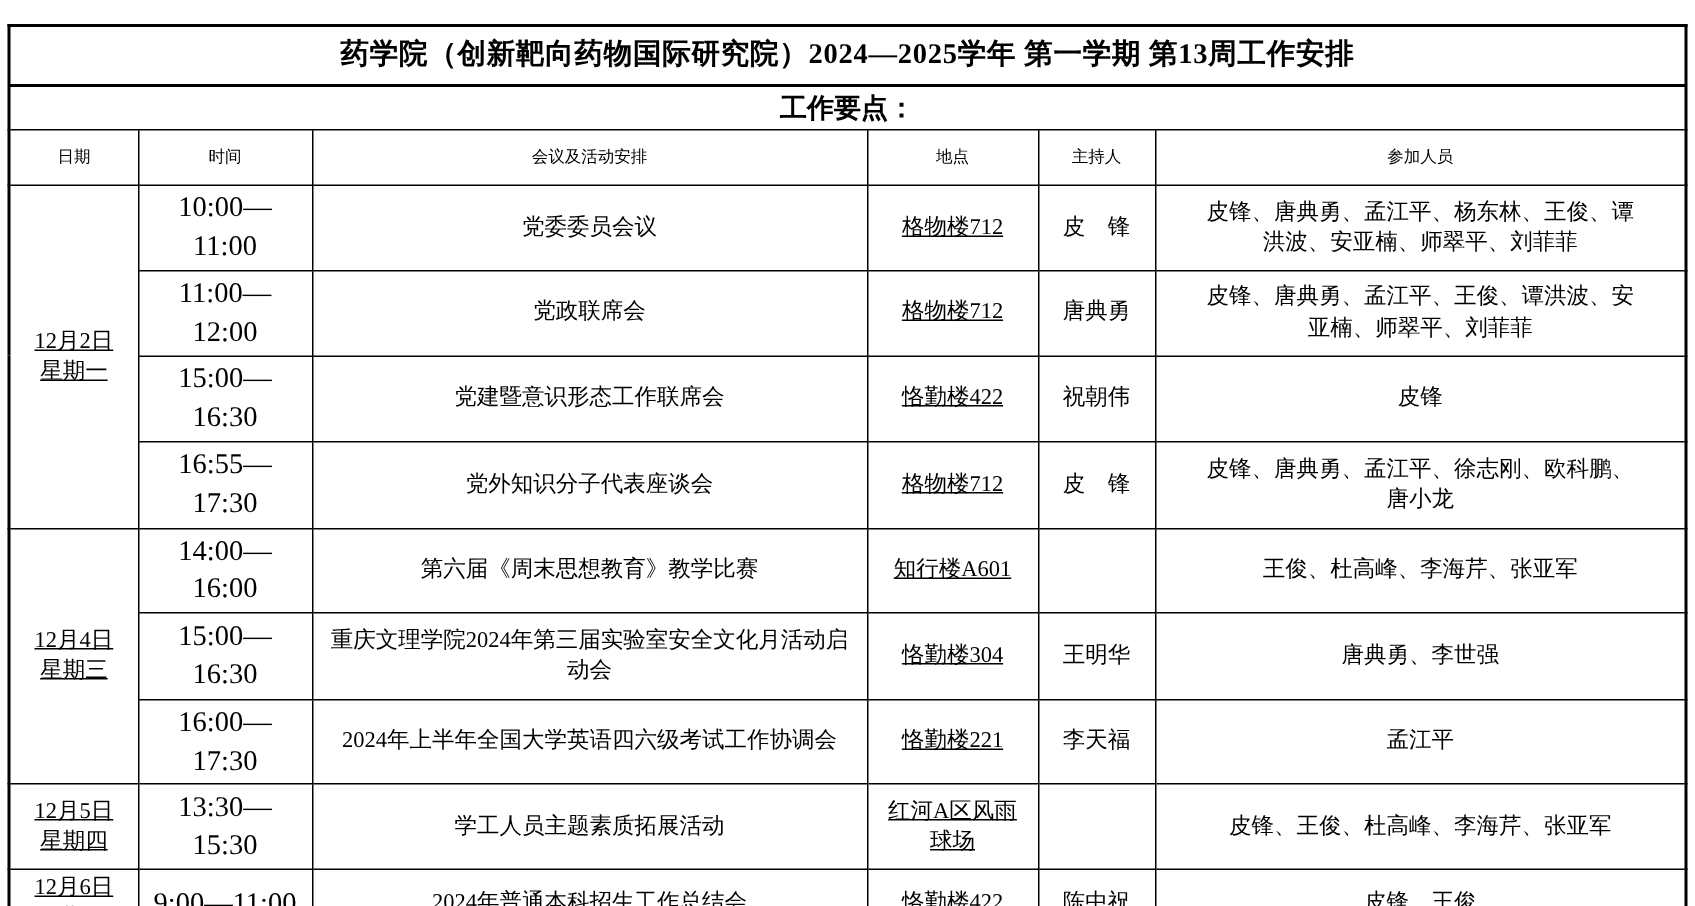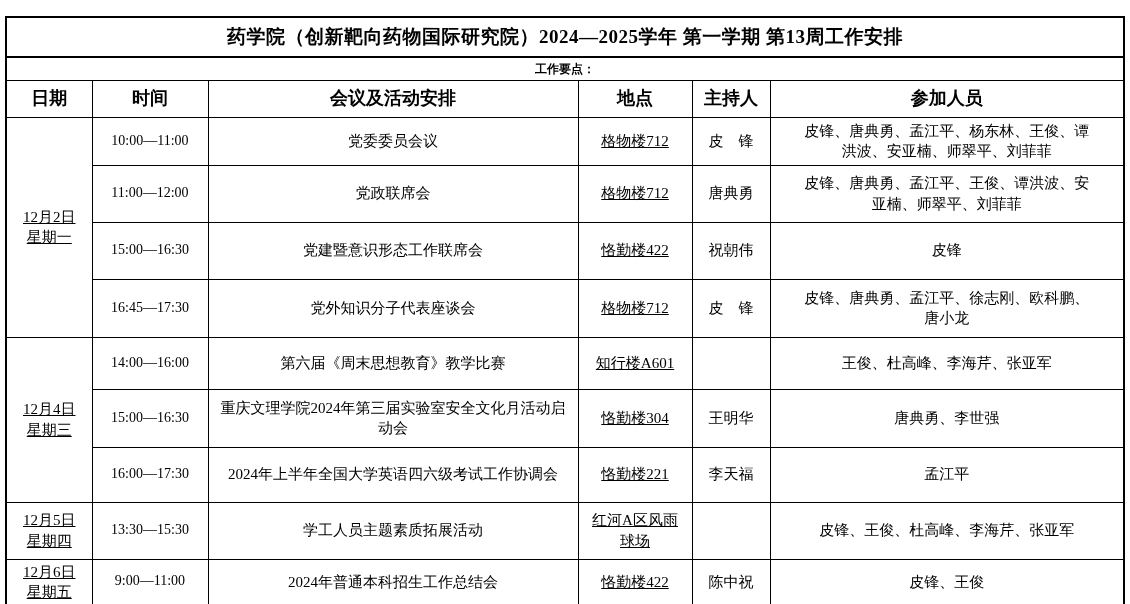--- a/index.html
+++ b/index.html
@@ -33,34 +33,34 @@
   }
   .title-cell {
     font-size: 19px;
     font-weight: bold;
     letter-spacing: 0.5px;
     border-bottom: 2px solid #000000 !important;
     padding: 6px 4px !important;
   }
   .keypoints-cell {
     text-align: center;
-    font-size: 12px;
+    font-size: 18px;
     font-weight: bold;
     padding: 2px 4px !important;
   }
   th.col-header {
-    font-size: 18px;
-    font-weight: bold;
+    font-size: 11px;
+    font-weight: normal;
   }
   td.body-cell {
     font-size: 15px;
     font-weight: normal;
   }
   td.date-cell span { display: block; text-decoration: underline; }
-  td.time-cell { font-size: 14px; }
+  td.time-cell { font-size: 19px; }
   td.event-cell { padding: 2px 12px !important; }
   td.participants-cell { padding: 2px 28px !important; }
   td.location-cell { padding: 2px 8px !important; text-decoration: underline; }
 </style>
 </head>
 <body>
 
 <div class="sheet">
   <table class="schedule">
     <colgroup>
@@ -109,21 +109,21 @@
       <td class="body-cell participants-cell">皮锋、唐典勇、孟江平、王俊、谭洪波、安亚楠、师翠平、刘菲菲</td>
     </tr>
     <tr style="height:57px">
       <td class="body-cell time-cell">15:00—16:30</td>
       <td class="body-cell event-cell">党建暨意识形态工作联席会</td>
       <td class="body-cell location-cell">恪勤楼422</td>
       <td class="body-cell host-cell">祝朝伟</td>
       <td class="body-cell participants-cell">皮锋</td>
     </tr>
     <tr style="height:58px">
-      <td class="body-cell time-cell">16:45—17:30</td>
+      <td class="body-cell time-cell">16:55—17:30</td>
       <td class="body-cell event-cell">党外知识分子代表座谈会</td>
       <td class="body-cell location-cell">格物楼712</td>
       <td class="body-cell host-cell">皮　锋</td>
       <td class="body-cell participants-cell">皮锋、唐典勇、孟江平、徐志刚、欧科鹏、唐小龙</td>
     </tr>
 
     <tr style="height:52px">
       <td class="body-cell date-cell" rowspan="3">
         <span>12月4日</span>
         <span>星期三</span>

